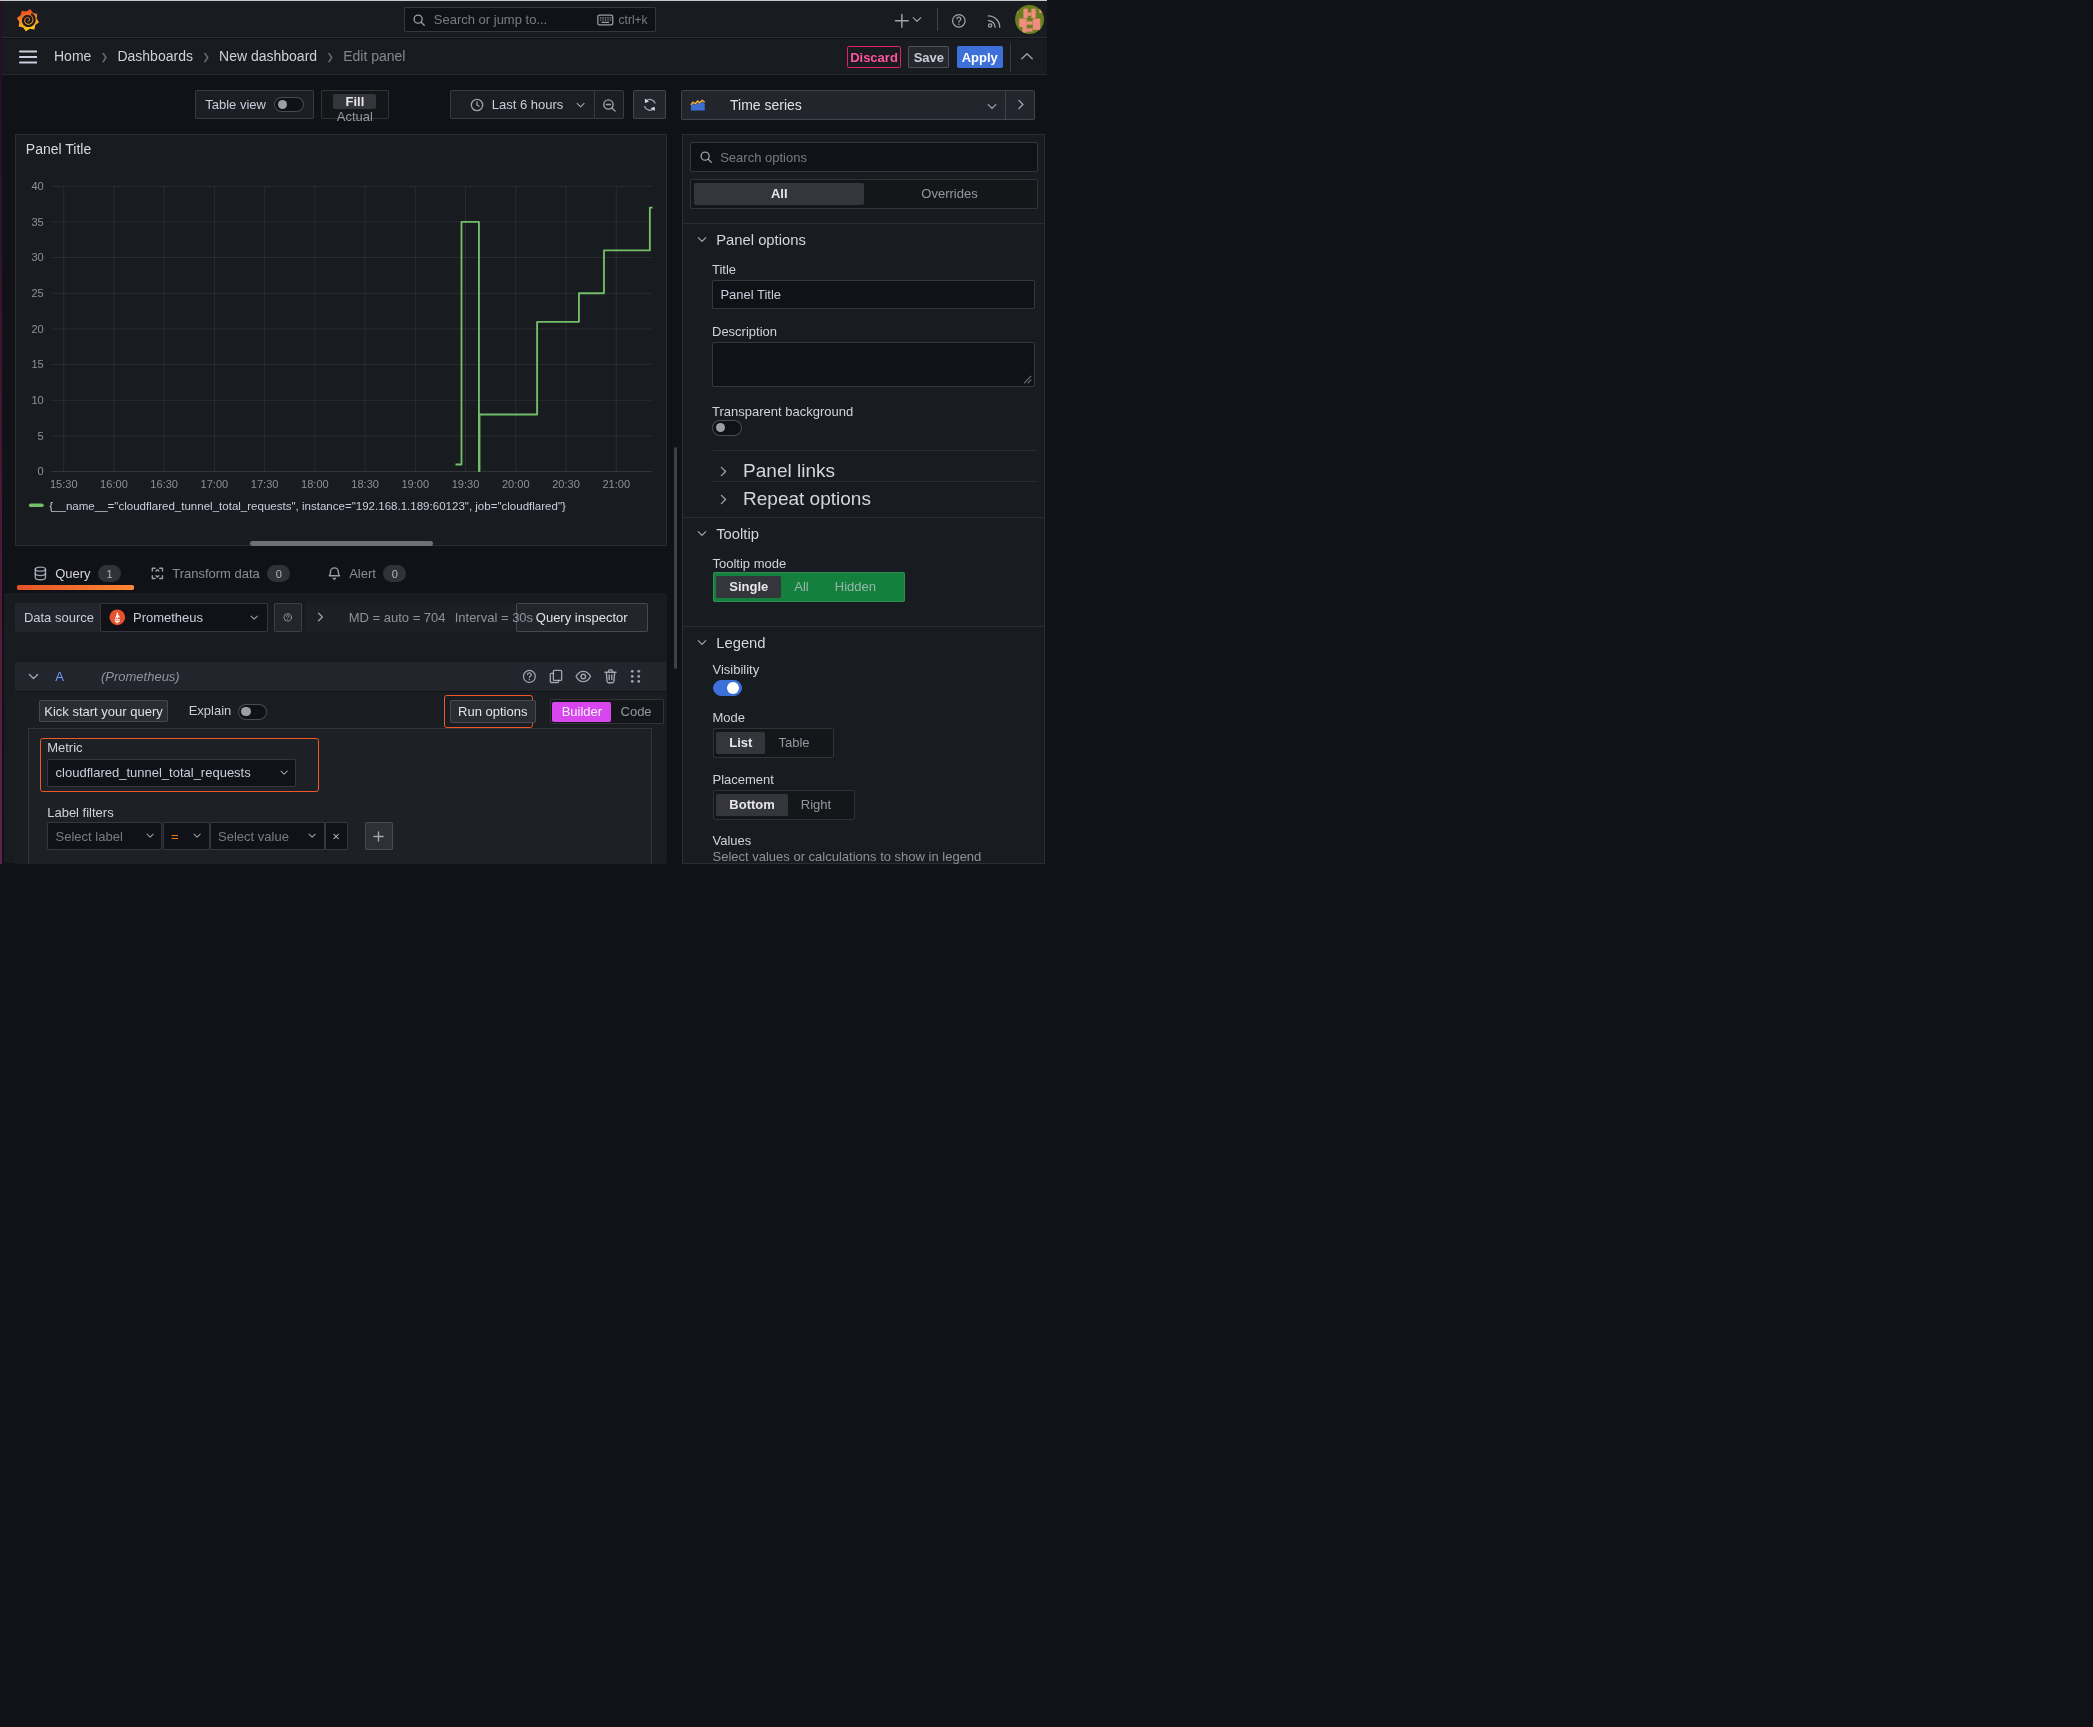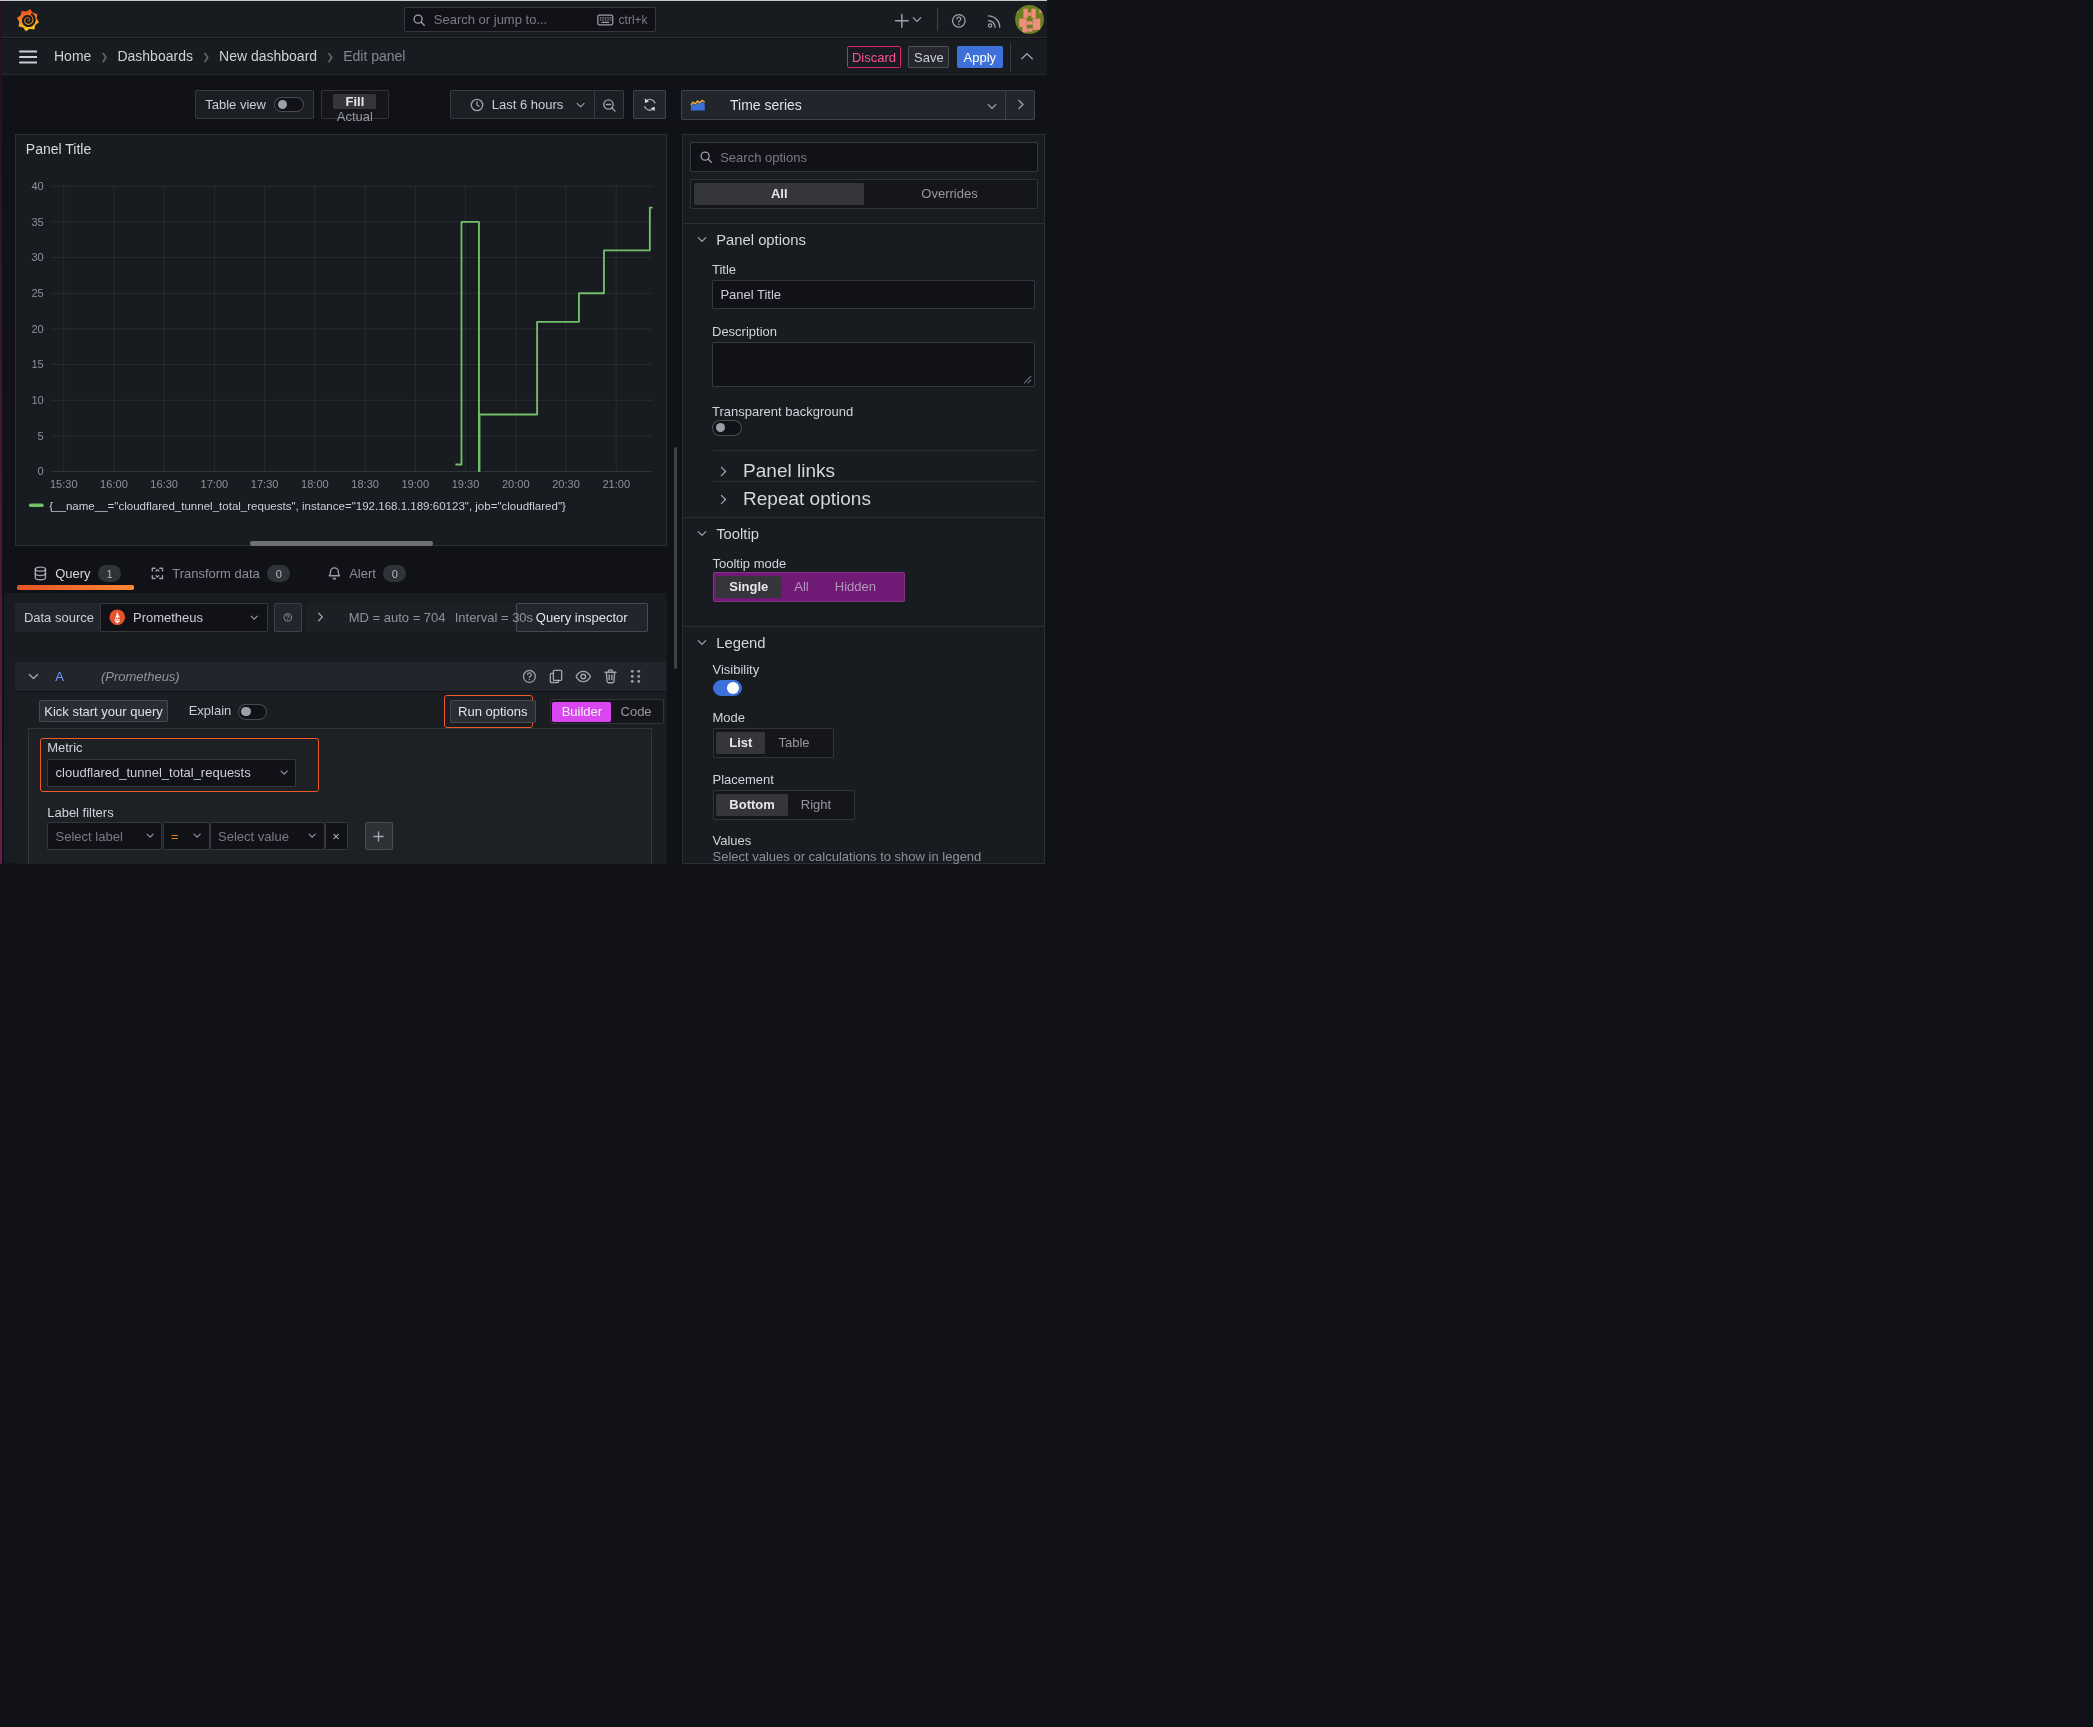--- a/index.html
+++ b/index.html
@@ -150,21 +150,21 @@
       </svg>
   <div class="abs" style="left:54px;top:9.2px;display:flex;align-items:center;">
     <span class="crumb">Home</span>
         <span class="crumbsep">❯</span>
     <span class="crumb">Dashboards</span>
         <span class="crumbsep">❯</span>
     <span class="crumb">New dashboard</span>
         <span class="crumbsep">❯</span>
     <span class="crumb last">Edit panel</span>
   </div>
-  <div class="abs" style="left:847px;top:7.4px;display:flex;gap:7.4px;">
+  <div class="abs" style="left:847px;top:7.4px;display:flex;gap:7.4px;font-weight:bold;">
     <span class="btn btn-discard" style="width:54px">Discard</span>
     <span class="btn btn-save" style="width:41px">Save</span>
     <span class="btn btn-apply" style="width:46px">Apply</span>
   </div>
   <div class="abs" style="left:1010px;top:3.7px;width:0.9px;height:29px;background:rgba(204,204,220,0.18)"></div>
   <svg class="abs iconbtn" style="left:1020px;top:13px" width="14" height="8.3" viewBox="0 0 15 9">
         <path class="ic" d="M1.8 7.4 L7.5 2 L13.2 7.4" stroke-width="2.3"></path>
       </svg>
 </div>
 
@@ -481,21 +481,21 @@
   </div>
   <div class="divider" style="position:absolute;left:0;top:382px;width:100%"></div>
 
   <div class="cathead" style="position:absolute;left:14px;top:391px;gap:9.2px">
     <svg width="10" height="7.4" viewBox="0 0 12 8">
           <path class="ic" d="M1.5 1.5 L6 6 L10.5 1.5"></path>
         </svg>
     <span>Tooltip</span>
   </div>
   <div class="optlabel" style="position:absolute;left:29.5px;top:421px">Tooltip mode</div>
-  <div class="abs" style="left:29.5px;top:437px;display:flex;background:#701a75;border:0.9px solid rgba(204,204,220,0.16);border-radius:1.8px;height:29.5px;padding:2.8px;width:192px">
+  <div class="abs" style="left:29.5px;top:437px;display:flex;background:#15803d;border:0.9px solid rgba(204,204,220,0.16);border-radius:1.8px;height:29.5px;padding:2.8px;width:192px">
     <span style="background:#34363c;border-radius:1.8px;display:flex;align-items:center;padding:0 13px;font-weight:700;color:#e6e6ec">Single</span>
     <span style="display:flex;align-items:center;padding:0 13px;color:rgba(204,204,220,0.70)">All</span>
     <span style="display:flex;align-items:center;padding:0 13px;color:rgba(204,204,220,0.70)">Hidden</span>
   </div>
   <div class="divider" style="position:absolute;left:0;top:491px;width:100%"></div>
 
   <div class="cathead" style="position:absolute;left:14px;top:500px;gap:9.2px">
     <svg width="10" height="7.4" viewBox="0 0 12 8">
           <path class="ic" d="M1.5 1.5 L6 6 L10.5 1.5"></path>
         </svg>

